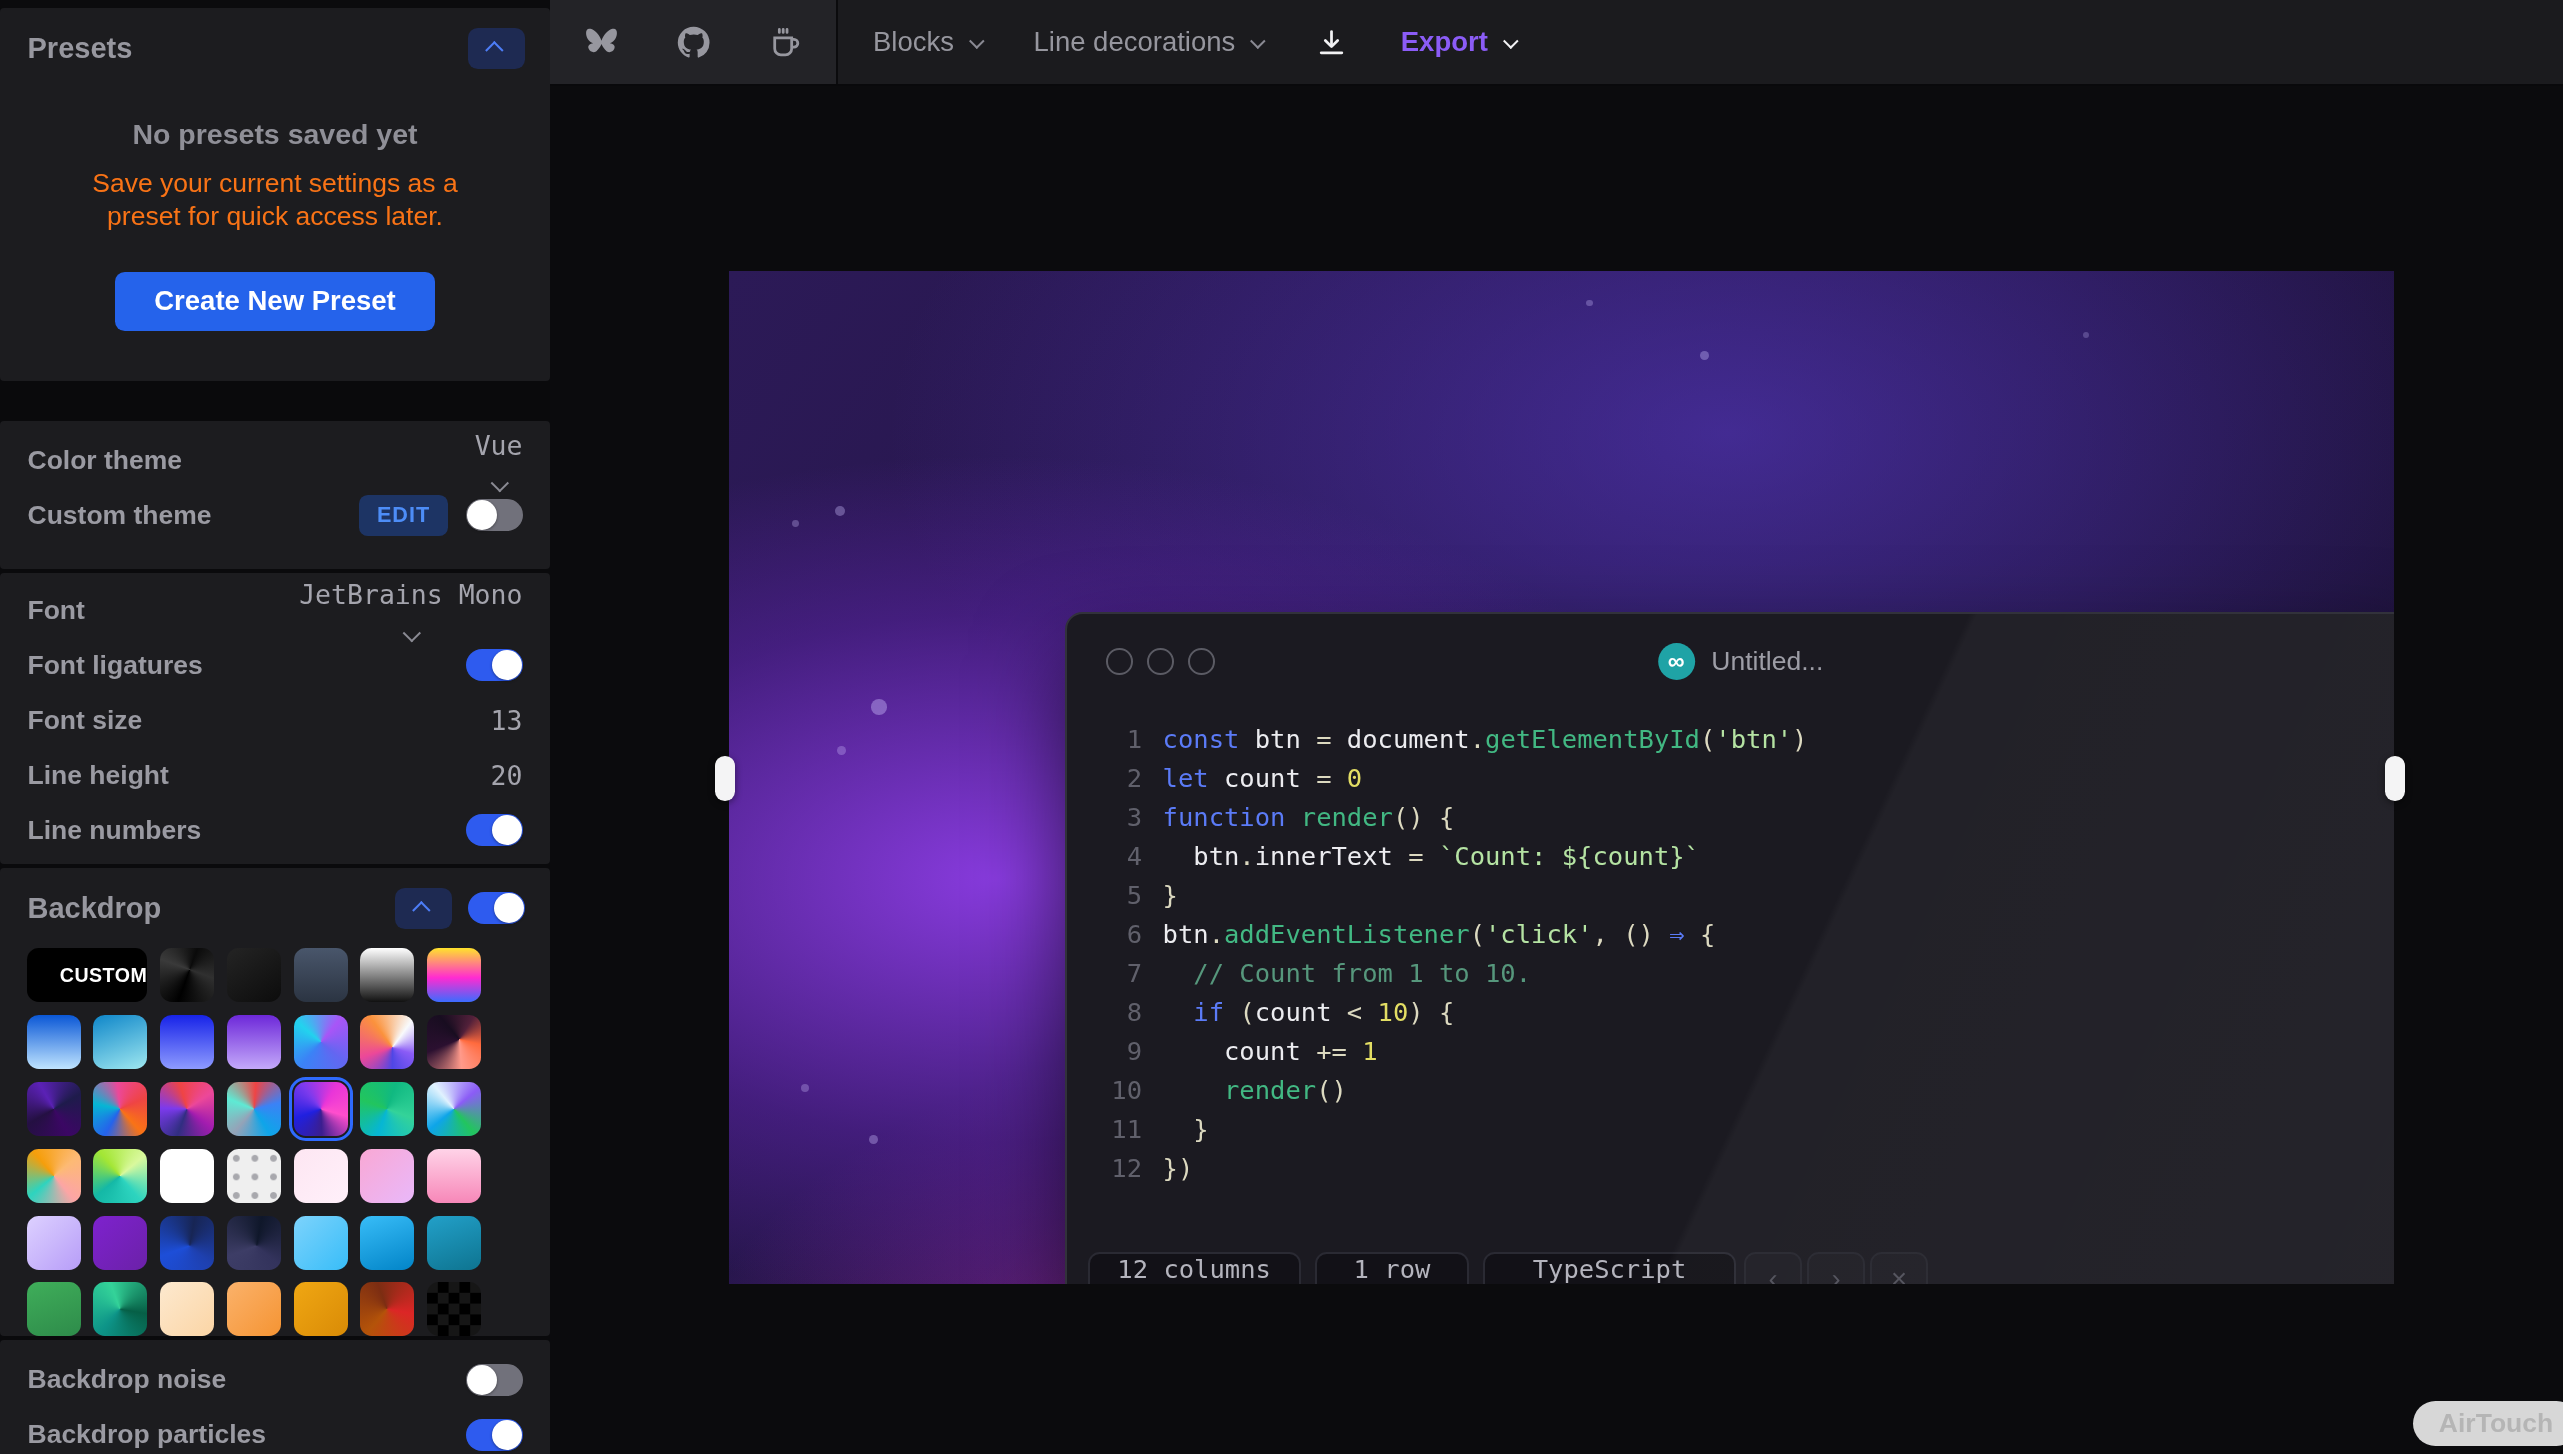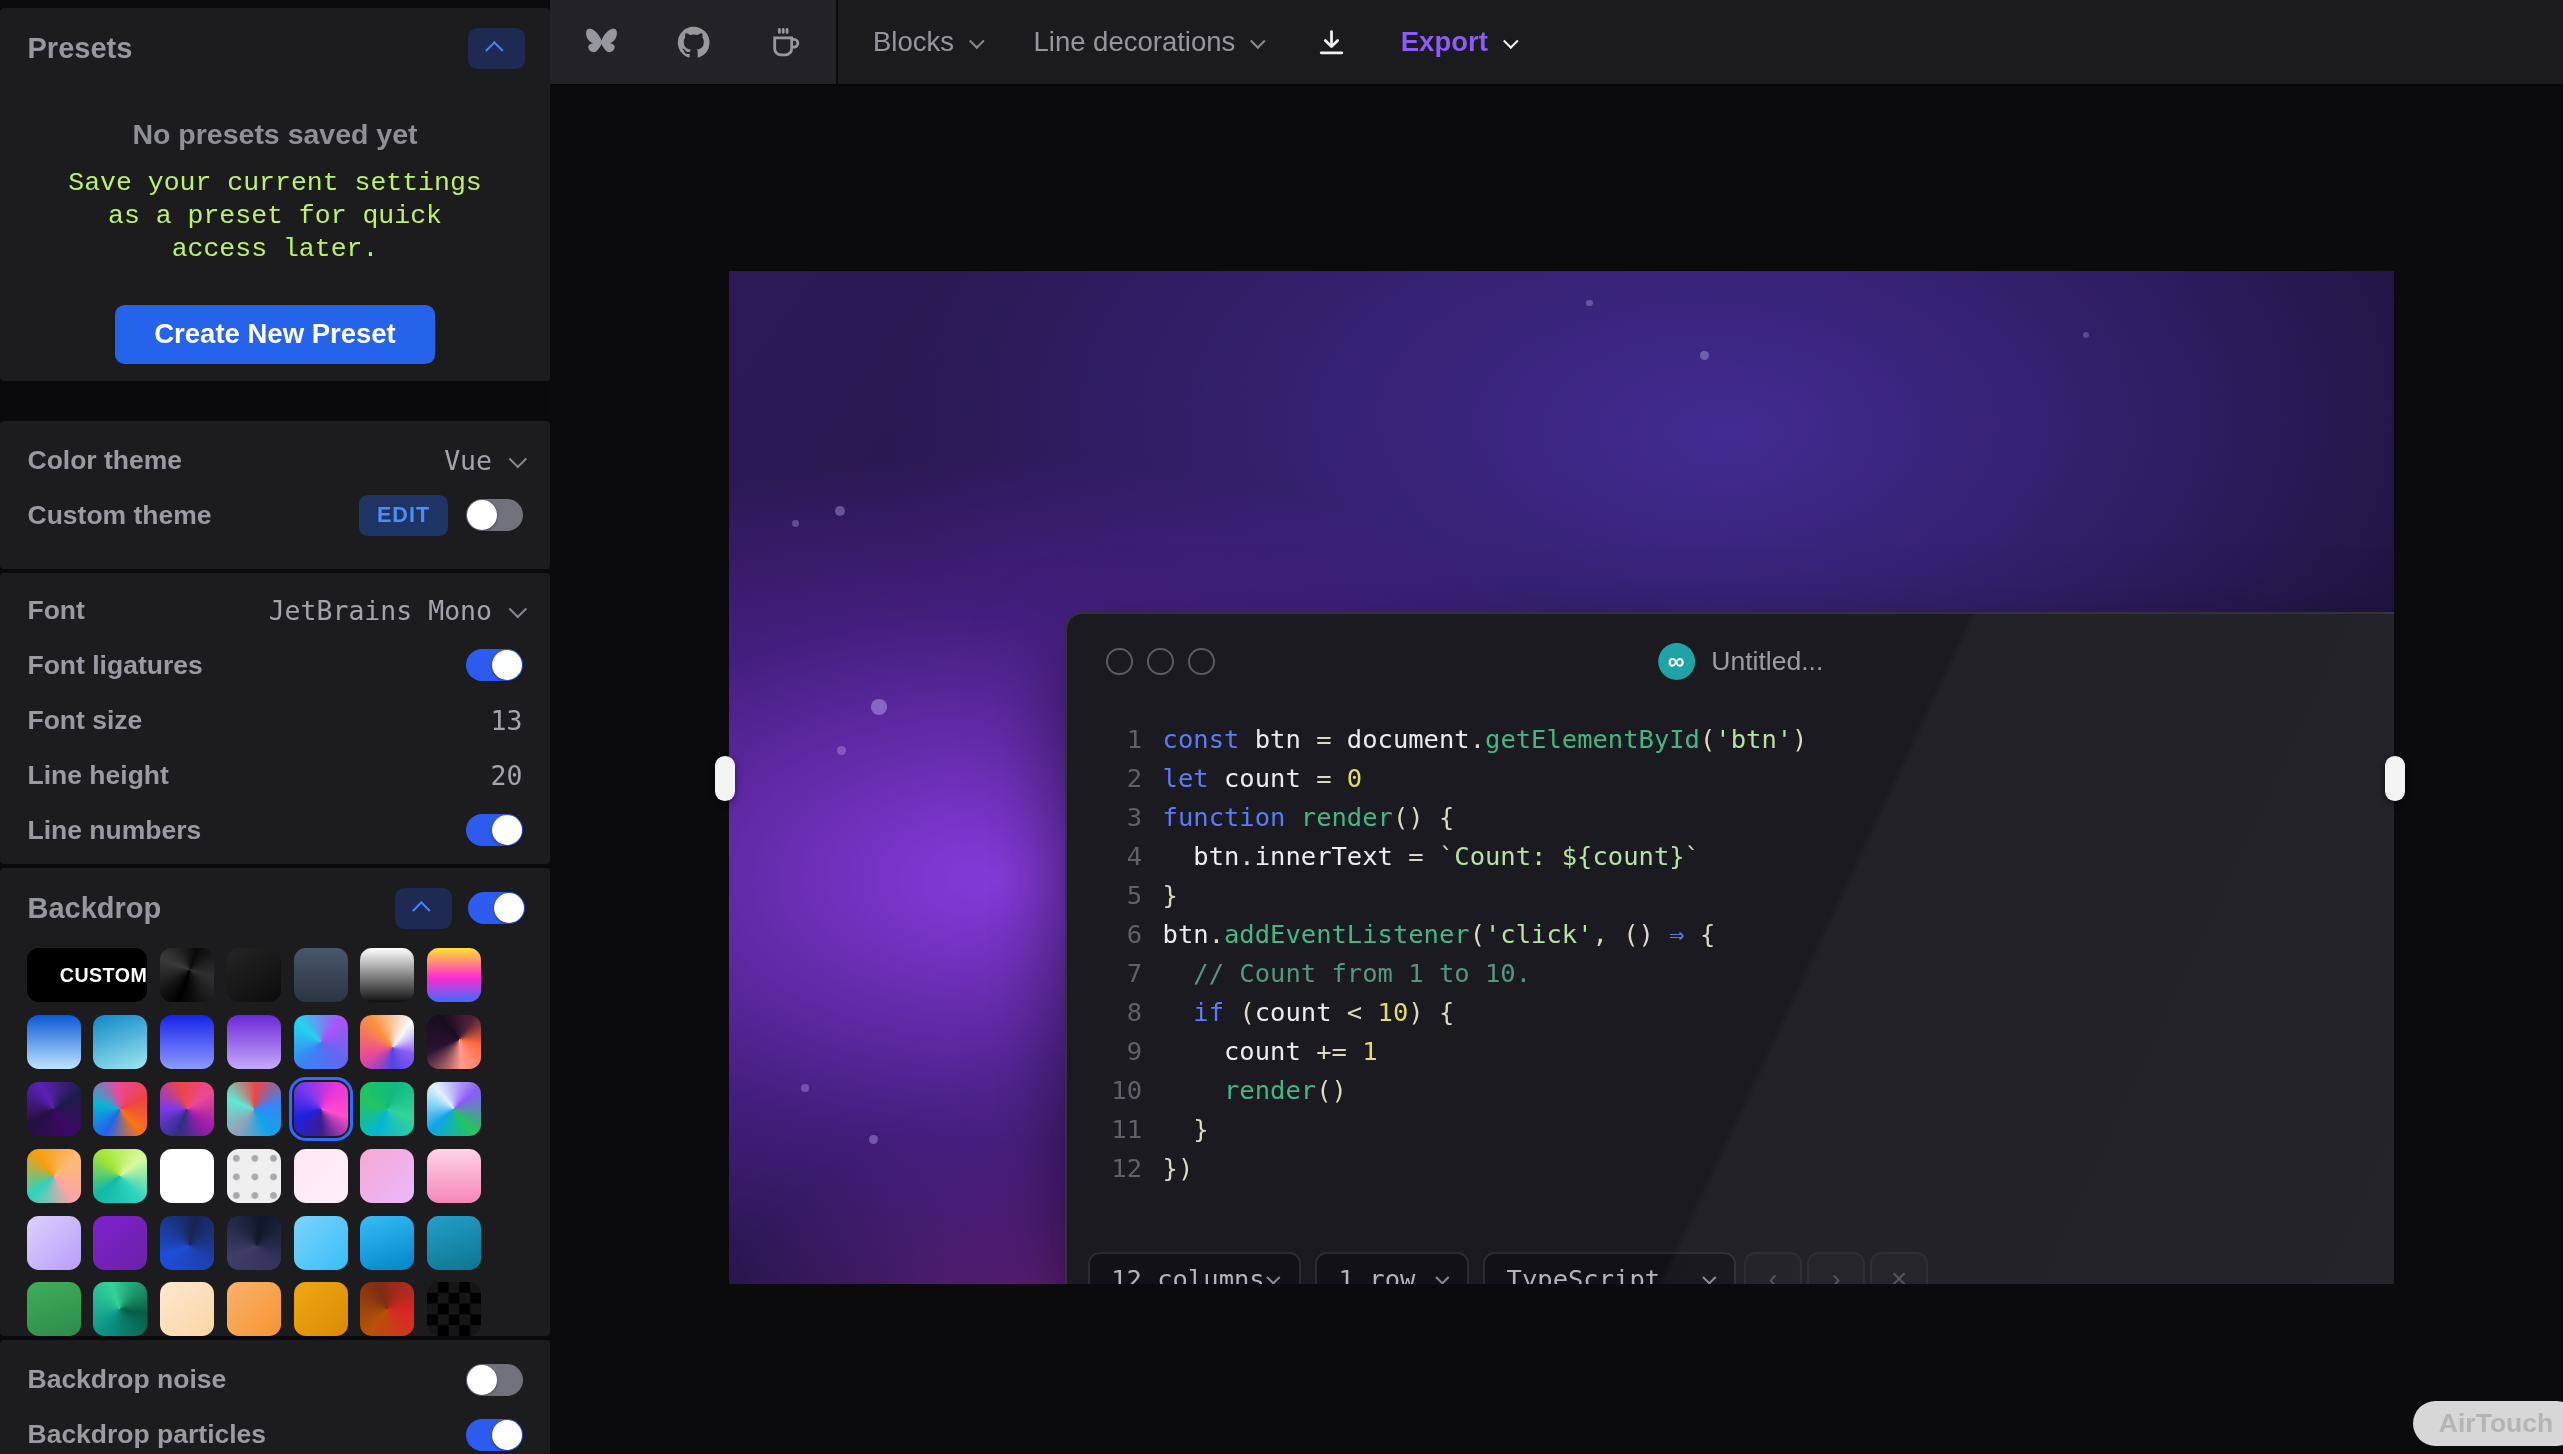--- a/index.html
+++ b/index.html
@@ -1,18 +1,18 @@
 <!DOCTYPE html>
 <html><head>
 <meta charset="utf-8">
 <style>
   * { margin:0; padding:0; box-sizing:border-box; }
   html,body { width:2563px; height:1454px; overflow:hidden; background:#0b0b0d;
               font-family:"Liberation Sans", sans-serif; }
-  .mono { font-family:"DejaVu Sans Mono", monospace; }
+  .mono { font-family:"DejaVu Sans Mono", monospace;flex-direction:column; }
 
   
   .chev { display:inline-block; width:12.8px; height:12.8px; border-right:2.9px solid #8a8a93;
           border-bottom:2.9px solid #8a8a93; transform:rotate(45deg) translateY(-2px); }
   .chev.up { border-color:#4d7df7; transform:rotate(225deg) translateY(-2.9px); }
   .toggle { width:57px; height:32px; border-radius:16.7px; background:#71717b; position:relative; flex:0 0 auto; cursor:pointer; }
   .toggle .knob { position:absolute; top:1px; left:1px; width:30px; height:30px; border-radius:50%;
                   background:#fff; box-shadow:0 1px 2.9px rgba(0,0,0,.4); }
   .toggle.on { background:#2e5bef; }
   .toggle.on .knob { left:auto; right:1px; }
@@ -28,21 +28,21 @@
   .sec-font     { height:304px; padding-top:9.8px; }
   .sec-backdrop { height:488px; }
   .sec-extras   { flex:1 1 auto; padding-top:11.8px; }
 
   .sec-header { display:flex; align-items:center; justify-content:space-between; padding:19.6px 25.5px 0 27.5px; }
   .sec-title  { font-size:29px; font-weight:700; color:#97979f; }
   .hdr-right  { display:flex; align-items:center; gap:15.7px; }
 
   .empty-wrap { position:absolute; left:0; right:0; top:110px; text-align:center; }
   .empty-title { font-size:28.5px; font-weight:700; color:#8f8f97; }
-  .empty-desc  { margin:15.7px auto 0; width:422px; font-size:26.5px; line-height:33px; color:#bef264;font-family:Liberation Mono, monospace; }
+  .empty-desc  { margin:15.7px auto 0; width:422px; font-size:26.5px; line-height:33px; color:#f97316; }
   .create-btn  { margin-top:39px; height:59px; padding:0 39px; border:none; border-radius:9.8px;
                  background:#2563eb; color:#fff; font-size:27.5px; font-weight:700; cursor:pointer;
                  font-family:"Liberation Sans",sans-serif; }
 
   .row { display:flex; align-items:center; justify-content:space-between; height:55px; padding:0 27.5px; }
   .row-label { font-size:26.5px; font-weight:700; color:#9a9aa2; }
   .row-value { display:flex; align-items:center; gap:17.7px; font-size:26.5px; color:#a4a4ad; }
   .badge-edit { background:#1d3464; color:#4d8df7; font-size:21.6px; font-weight:800; letter-spacing:1px;
                 padding:7.9px 17.7px; border-radius:8.8px; cursor:pointer; }
 

